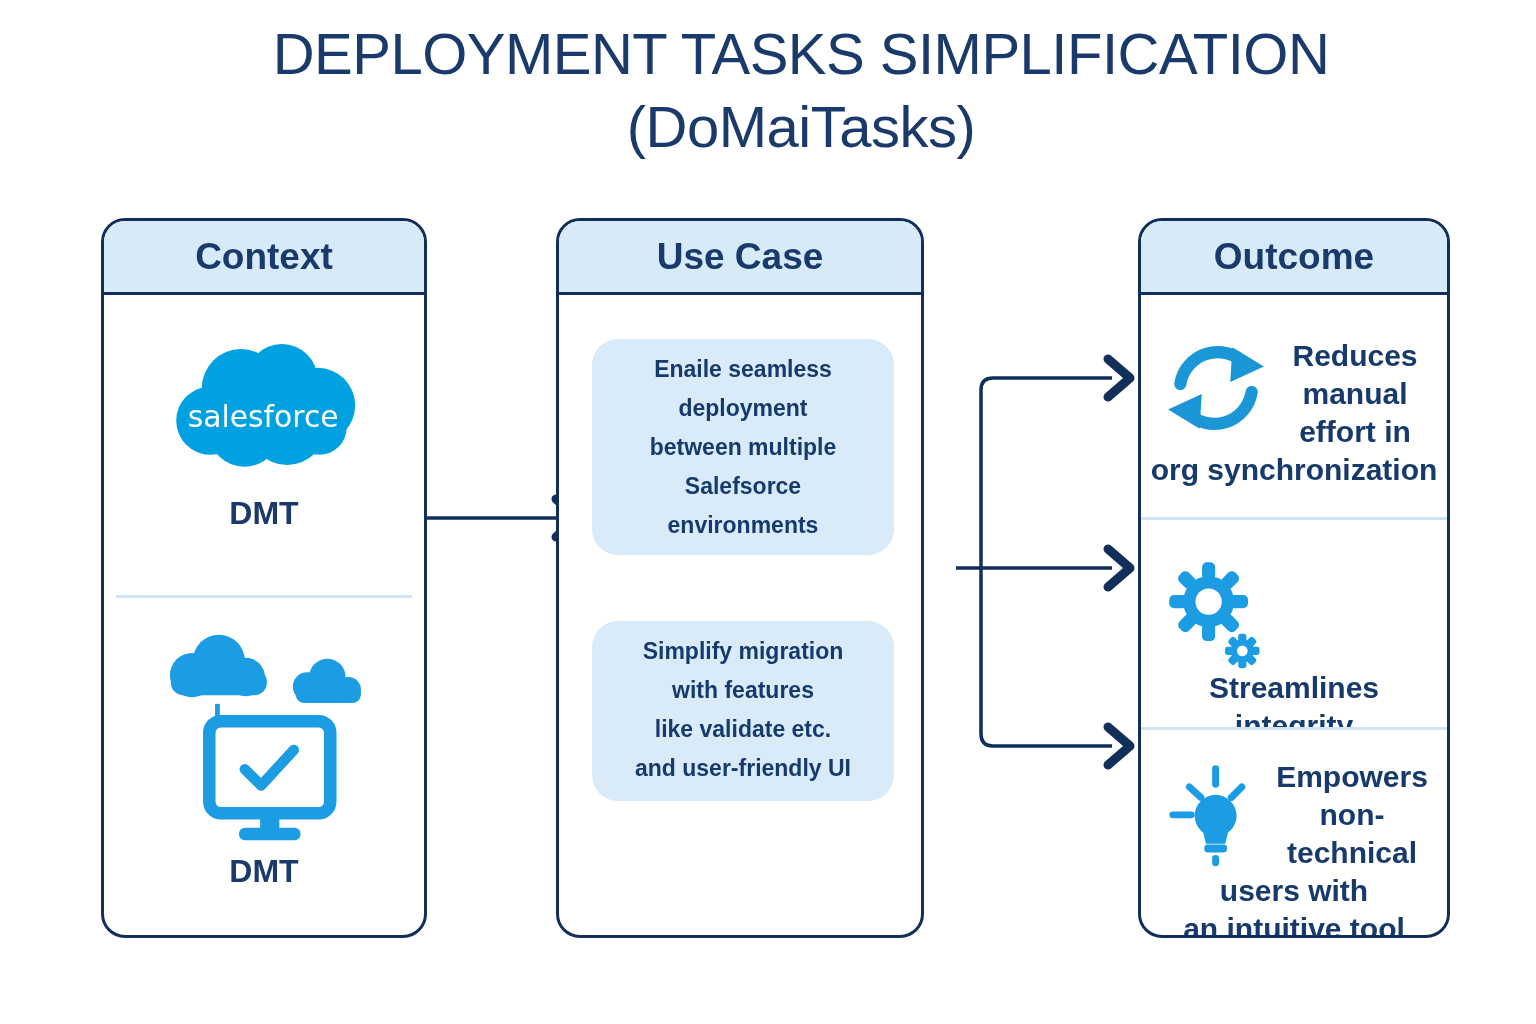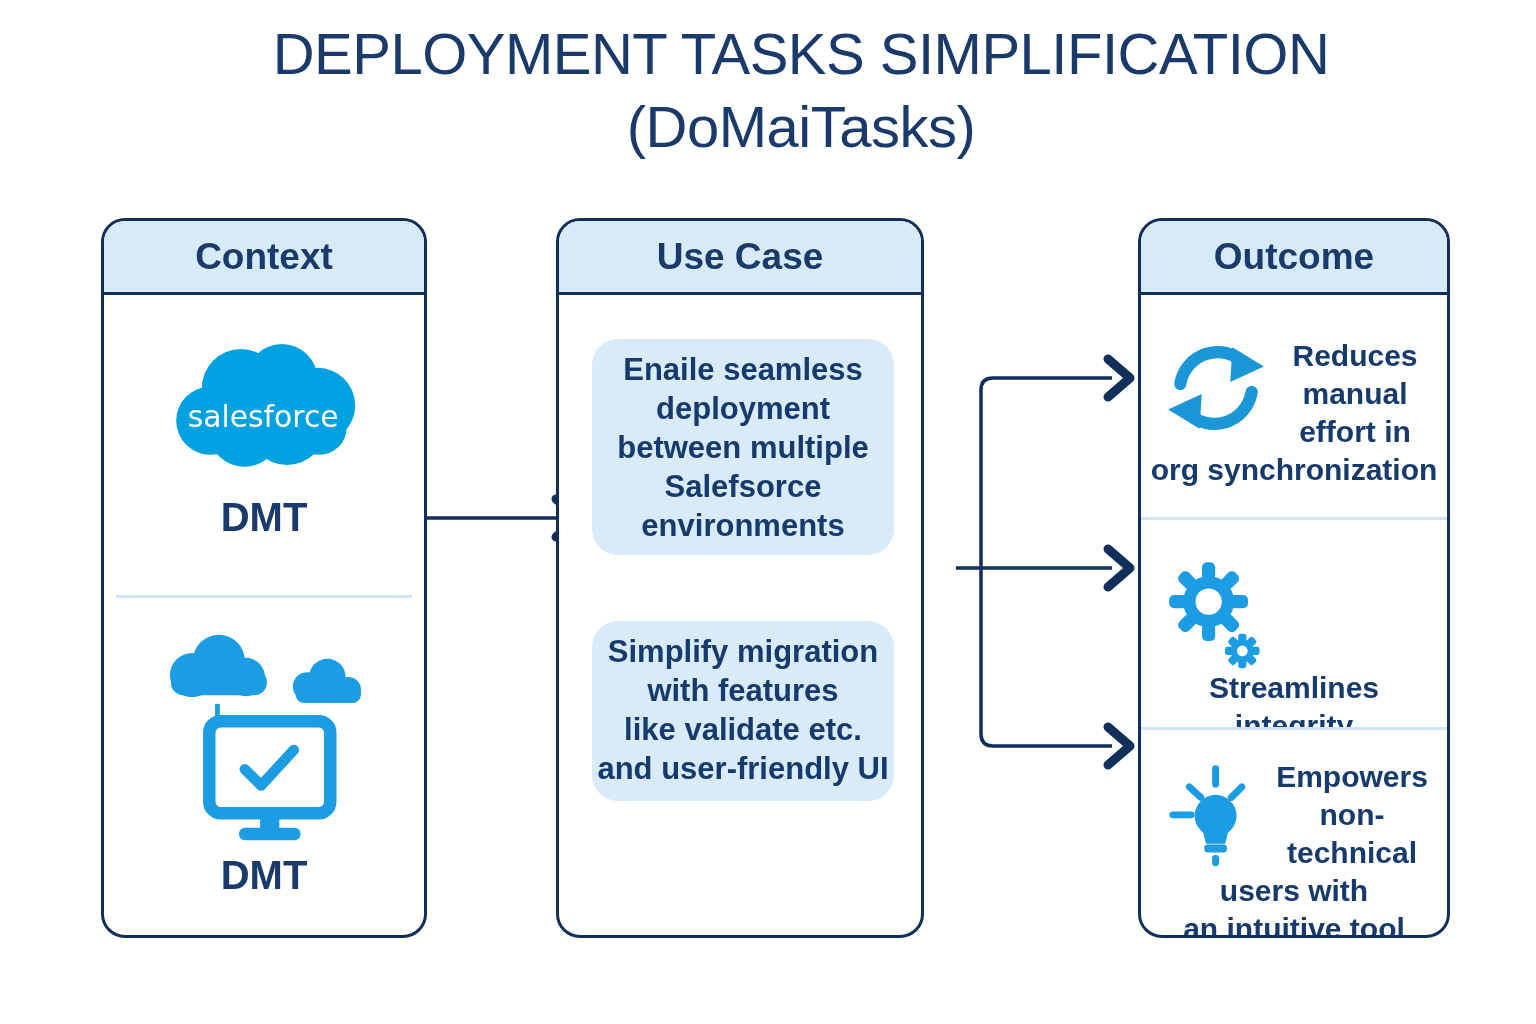--- a/index.html
+++ b/index.html
@@ -20,28 +20,28 @@
   .col-context{left:101px;width:326px;}
   .col-usecase{left:556px;width:368px;}
   .col-outcome{left:1138px;width:312px;}
   .col-header{height:71px;background:#d7eaf8;border-bottom:3px solid #122e5a;
               display:flex;align-items:center;justify-content:center;
               font-size:37px;font-weight:bold;color:#1a3a6b;}
   .col-body{position:relative;height:643px;}
   
   .sf-logo{position:absolute;left:50%;transform:translateX(-50%);top:42px;width:196px;height:140px;}
   .sf-text{font-family:"DejaVu Sans", sans-serif;font-weight:400;}
-  .dmt{position:absolute;left:0;width:100%;text-align:center;font-size:40px;font-weight:bold;color:#1a3a6b;}
+  .dmt{position:absolute;left:0;width:100%;text-align:center;font-size:32px;font-weight:bold;color:#1a3a6b;}
   .dmt1{top:200px;}
   .dmt2{top:558px;}
   .ctx-divider{position:absolute;left:12px;right:12px;top:300px;height:3px;background:#cfe4f4;}
   .clouds-monitor{position:absolute;left:50%;transform:translateX(-50%);top:334px;width:224px;height:216px;}
   
   .uc-box{position:absolute;left:33px;width:302px;background:#d9ebf9;border-radius:26px;
-          box-sizing:border-box;text-align:center;font-size:31px;line-height:39px;
+          box-sizing:border-box;text-align:center;font-size:23px;line-height:39px;
           font-weight:bold;color:#163a6c;}
   .uc-box1{top:44px;height:216px;padding-top:11px;}
   .uc-box2{top:306px;height:180px;padding-top:11px;margin-top:20px;}
   .pre{white-space:pre-line;}
   
   .o-row{box-sizing:border-box;padding:0 8px;overflow:hidden;}
   .o-row1{height:225px;border-bottom:3px solid #cfe4f4;padding-top:42px;}
   .o-row2{height:210px;border-bottom:3px solid #cfe4f4;padding-top:34px;}
   .o-row3{height:208px;padding-top:28px;}
   .o-icon{float:left;margin-left:16px;margin-right:4px;}

